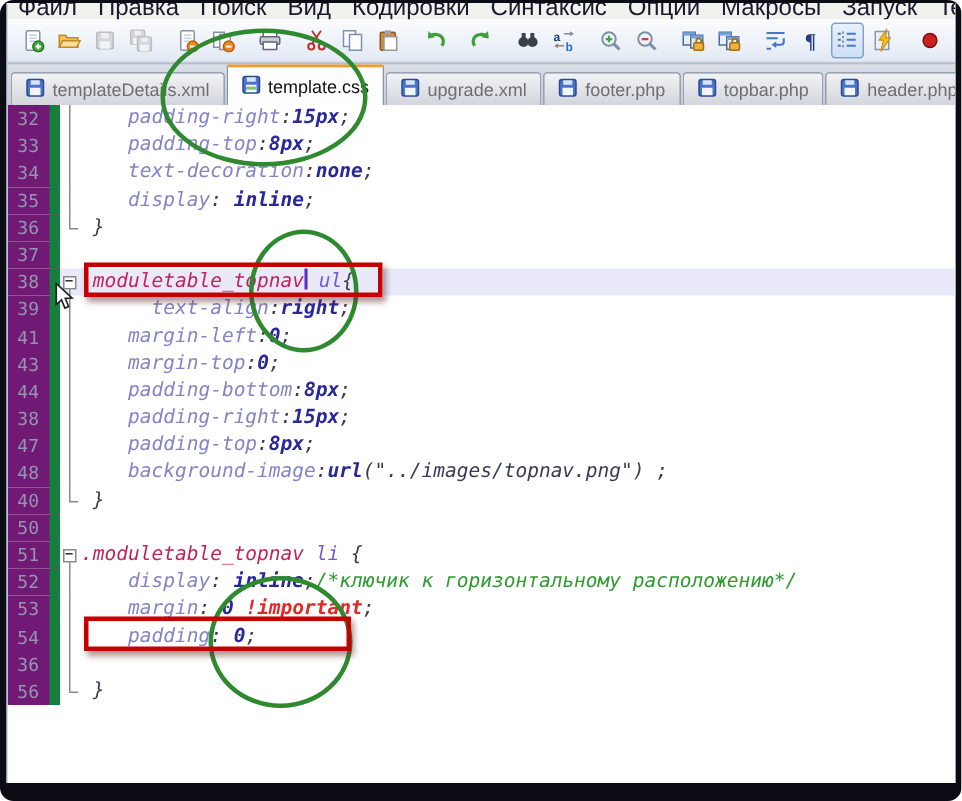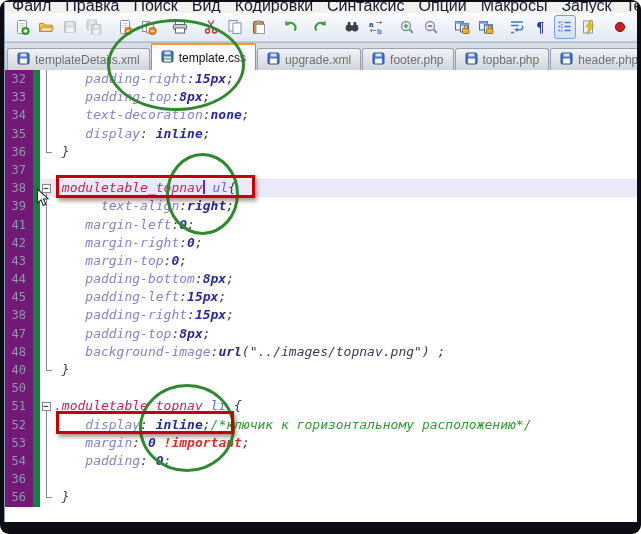--- a/index.html
+++ b/index.html
@@ -406,46 +406,32 @@
           <span class="ctext"><span class="tk-pl">      </span><span class="tk-pr">text-align</span><span class="tk-pl">:</span><span class="tk-va">right</span><span class="tk-pl">;</span></span>
         </div>
         <div class="cline">
           <span class="lnum">41</span>
           <span class="foldm">
             <span class="fline"></span>
           </span>
           <span class="ctext"><span class="tk-pl">    </span><span class="tk-pr">margin-left</span><span class="tk-pl">:</span><span class="tk-va">0</span><span class="tk-pl">;</span></span>
         </div>
         <div class="cline">
-          <span class="lnum">42</span>
-          <span class="foldm">
-            <span class="fline"></span>
-          </span>
-          <span class="ctext"><span class="tk-pl">    </span><span class="tk-pr">margin-right</span><span class="tk-pl">:</span><span class="tk-va">0</span><span class="tk-pl">;</span></span>
-        </div>
-        <div class="cline">
           <span class="lnum">43</span>
           <span class="foldm">
             <span class="fline"></span>
           </span>
           <span class="ctext"><span class="tk-pl">    </span><span class="tk-pr">margin-top</span><span class="tk-pl">:</span><span class="tk-va">0</span><span class="tk-pl">;</span></span>
         </div>
         <div class="cline">
           <span class="lnum">44</span>
           <span class="foldm">
             <span class="fline"></span>
           </span>
           <span class="ctext"><span class="tk-pl">    </span><span class="tk-pr">padding-bottom</span><span class="tk-pl">:</span><span class="tk-va">8px</span><span class="tk-pl">;</span></span>
-        </div>
-        <div class="cline">
-          <span class="lnum">45</span>
-          <span class="foldm">
-            <span class="fline"></span>
-          </span>
-          <span class="ctext"><span class="tk-pl">    </span><span class="tk-pr">padding-left</span><span class="tk-pl">:</span><span class="tk-va">15px</span><span class="tk-pl">;</span></span>
         </div>
         <div class="cline">
           <span class="lnum">38</span>
           <span class="foldm">
             <span class="fline"></span>
           </span>
           <span class="ctext"><span class="tk-pl">    </span><span class="tk-pr">padding-right</span><span class="tk-pl">:</span><span class="tk-va">15px</span><span class="tk-pl">;</span></span>
         </div>
         <div class="cline">
           <span class="lnum">47</span>

